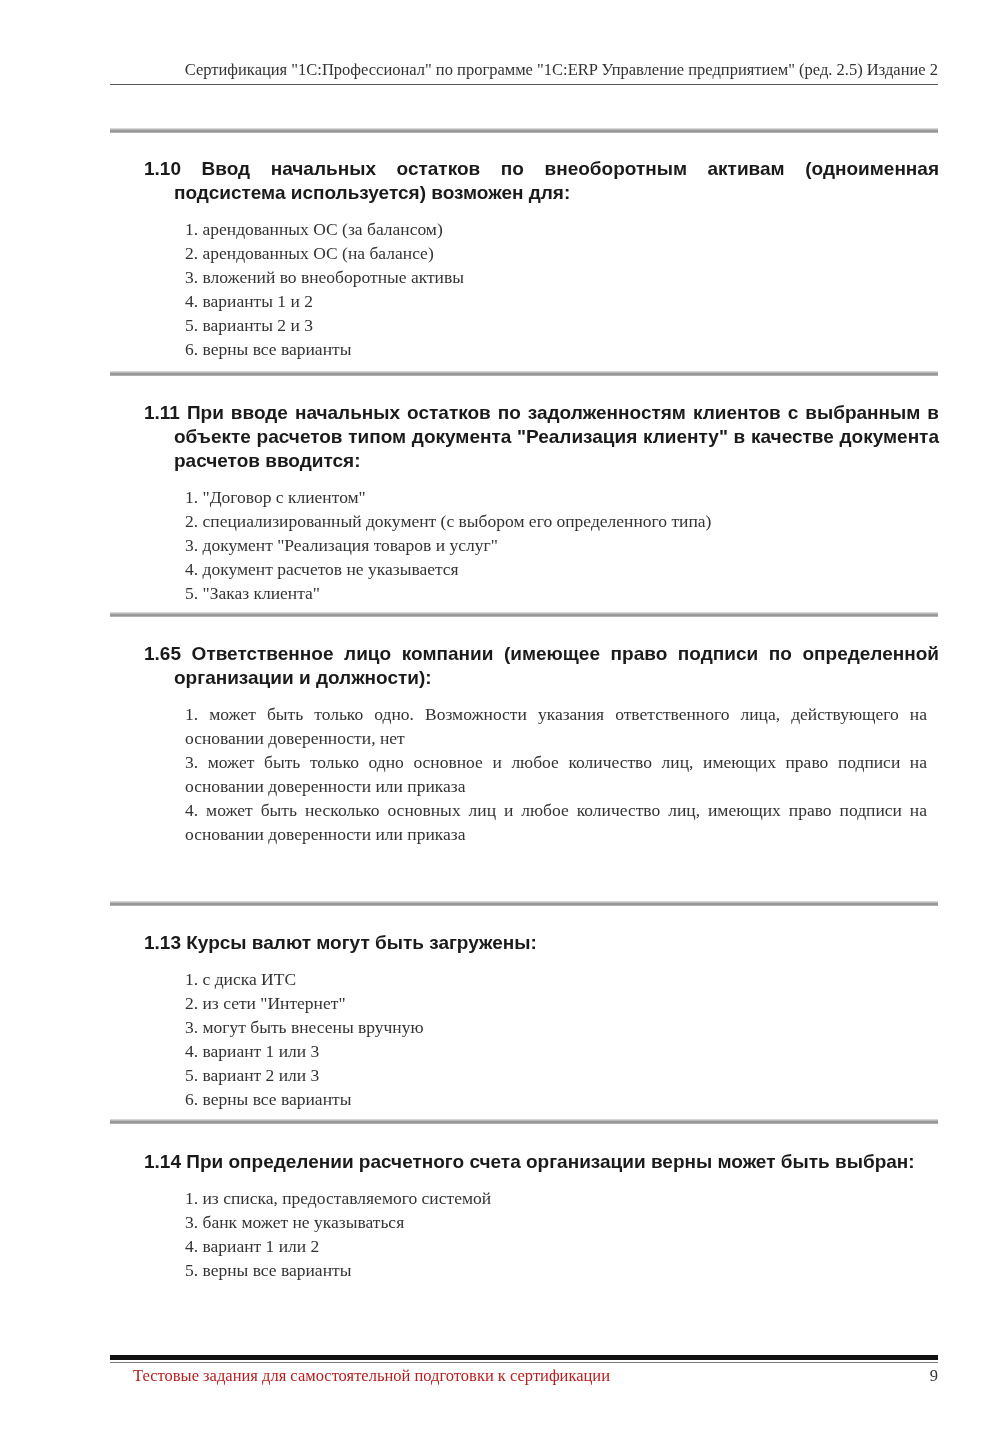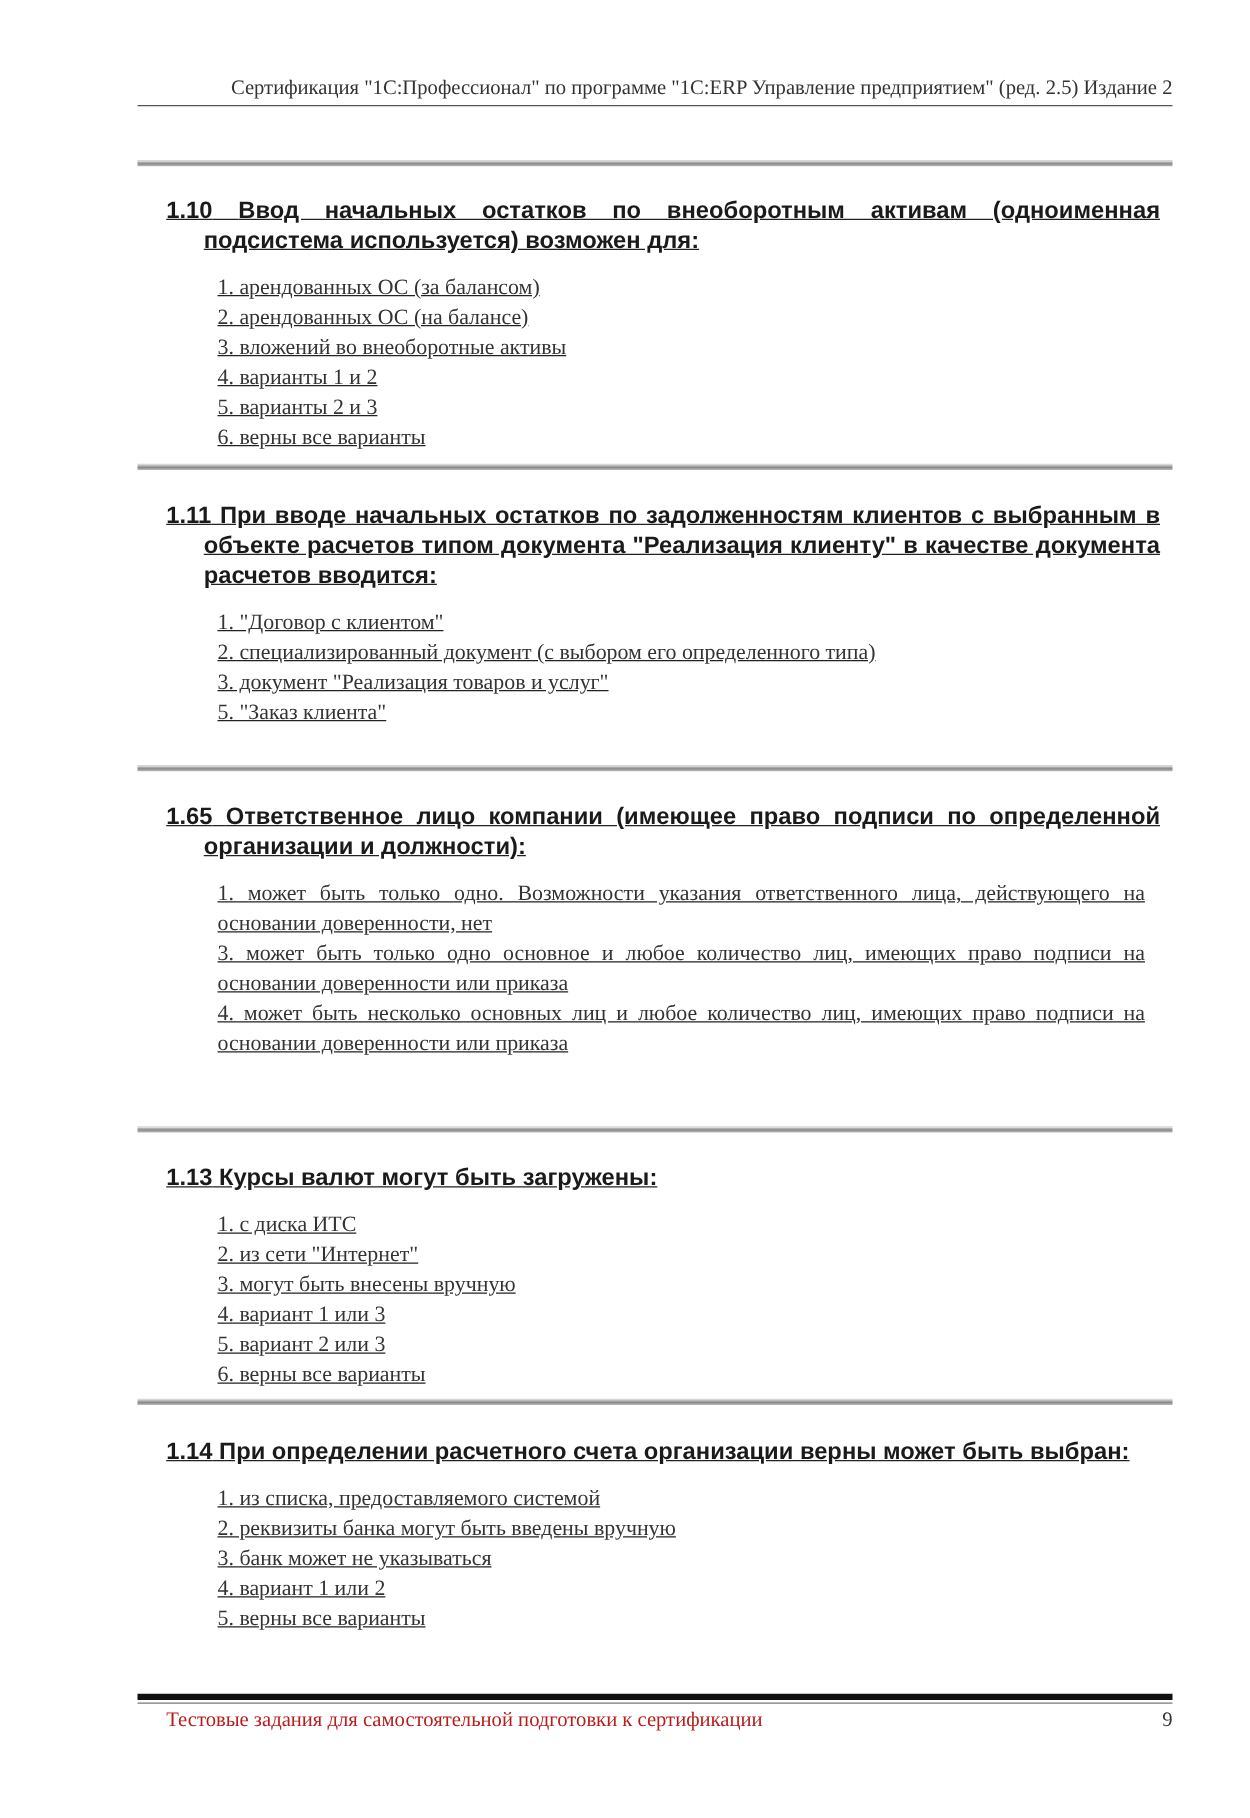--- a/index.html
+++ b/index.html
@@ -7,21 +7,21 @@
   .header-line {
     position: absolute; left: 110px; top: 60px; width: 828px;
     text-align: right; font-family: "Liberation Serif", serif; font-size: 16.5px; color: #333;
     padding-bottom: 4px; border-bottom: 1px solid #555;
   }
   .sep {
     position: absolute; left: 110px; width: 828px; height: 4px;
     background: linear-gradient(#c8c8c8, #8a8a8a 50%, #bdbdbd);
     border-top: 1px solid #d6d6d6;
   }
-  .question { position: absolute; left: 133px; width: 795px; text-decoration: underline; }
+  .question { position: absolute; left: 144px; width: 795px; }
   .q-title {
     font-family: "Liberation Sans", sans-serif; font-weight: bold; font-size: 19px;
     line-height: 24px; color: #1a1a1a; text-align: justify;
     padding-left: 30px; text-indent: -30px;
   }
   .answers { margin: 12px; padding: 0 0 0 29px; list-style: none; }
   .answers li {
     font-family: "Liberation Serif", serif; font-size: 17.5px; line-height: 24px; color: #333;
     text-align: justify;
   }
@@ -54,20 +54,21 @@
 </div>
 
 <div class="sep" style="top:371px;"></div>
 
 <div class="question" style="top:401px;">
   <div class="q-title"><span>1.11</span> <span>При вводе начальных остатков по задолженностям клиентов с выбранным в объекте расчетов типом документа "Реализация клиенту" в качестве документа расчетов вводится:</span></div>
   <ul class="answers">
     <li>1. "Договор с клиентом"</li>
     <li>2. специализированный документ (с выбором его определенного типа)</li>
     <li>3. документ "Реализация товаров и услуг"</li>
+    <li>4. документ расчетов не указывается</li>
     <li>5. "Заказ клиента"</li>
   </ul>
 </div>
 
 <div class="sep" style="top:612px;"></div>
 
 <div class="question" style="top:642px;">
   <div class="q-title"><span>1.65</span> <span>Ответственное лицо компании (имеющее право подписи по определенной организации и должности):</span></div>
   <ul class="answers">
     <li>1. может быть только одно. Возможности указания ответственного лица, действующего на основании доверенности, нет</li>
@@ -89,21 +90,20 @@
     <li>6. верны все варианты</li>
   </ul>
 </div>
 
 <div class="sep" style="top:1119px;"></div>
 
 <div class="question" style="top:1150px;">
   <div class="q-title"><span>1.14</span> <span>При определении расчетного счета организации верны может быть выбран:</span></div>
   <ul class="answers">
     <li>1. из списка, предоставляемого системой</li>
-    <li>2. реквизиты банка могут быть введены вручную</li>
     <li>3. банк может не указываться</li>
     <li>4. вариант 1 или 2</li>
     <li>5. верны все варианты</li>
   </ul>
 </div>
 
 <div class="footer-rule-thick"></div>
 <div class="footer-rule-thin"></div>
 <div class="footer-text">Тестовые задания для самостоятельной подготовки к сертификации</div>
 <div class="page-number">9</div>

